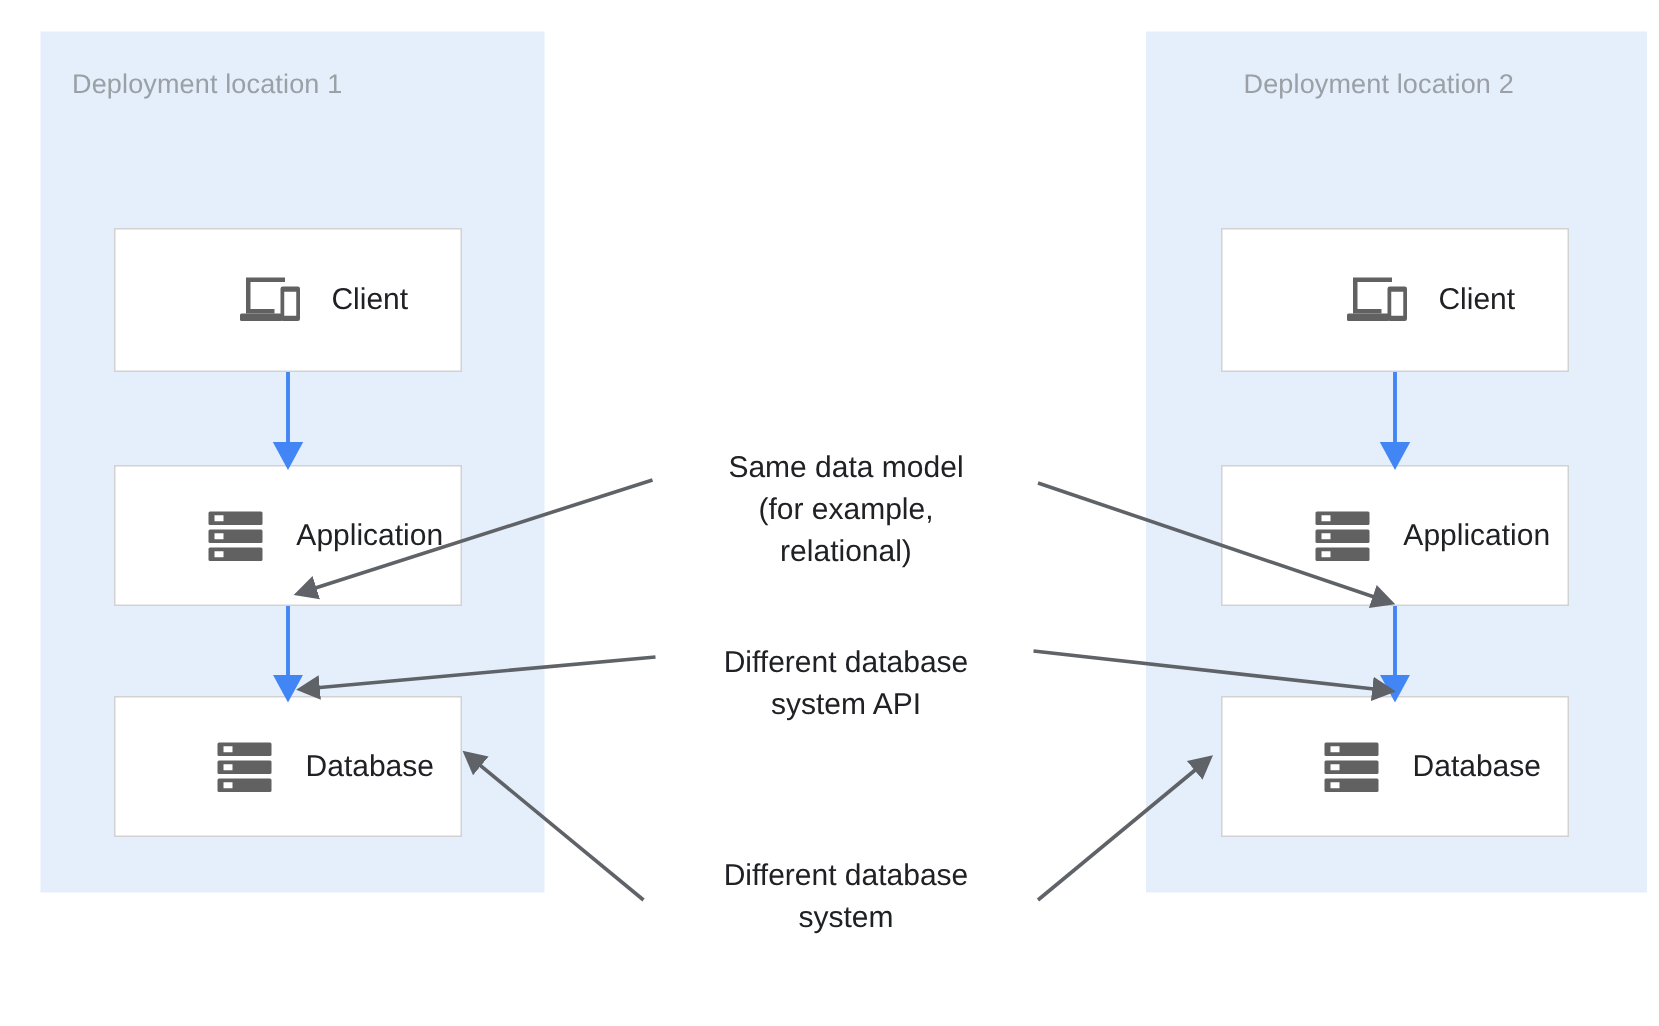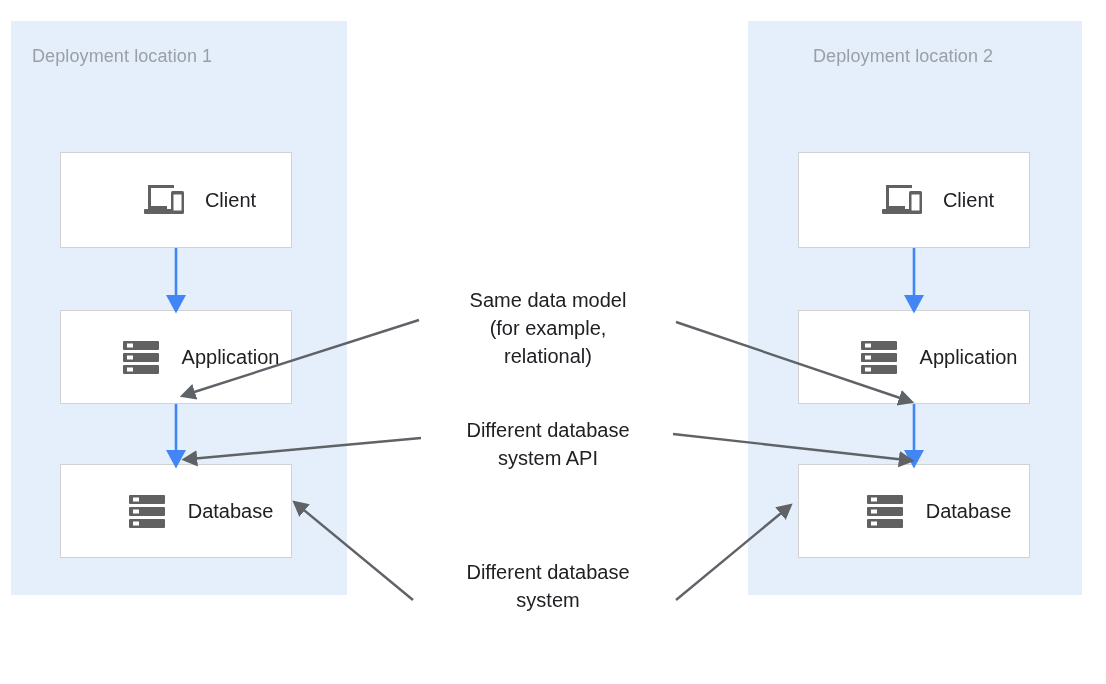--- a/index.html
+++ b/index.html
@@ -3,21 +3,21 @@
 <meta charset="utf-8">
 <style>
   html,body{margin:0;padding:0;}
   body{
     width:1106px;height:684px;
     background:#ffffff;
     font-family:"Liberation Sans", sans-serif;
     overflow:hidden;
     position:relative;
   }
-  #stage{position:absolute;left:0;top:0;width:976px;height:684px;}
+  #stage{position:absolute;left:16px;top:0;width:976px;height:684px;}
 
   .panel{
     position:absolute;
     background:#e4effb;
   }
   .panel-title{
     position:absolute;
     font-size:18px;
     color:#9aa0a6;
     letter-spacing:0.1px;
@@ -50,20 +50,21 @@
     white-space:nowrap;
   }
 
   .ann{
     position:absolute;
     font-size:20px;
     line-height:28px;
     color:#202124;
     text-align:center;
     white-space:pre-line;
+    margin-top:12px;
   }
 
   svg.overlay{
     position:absolute;left:0;top:0;
     width:1106px;height:684px;
     pointer-events:none;
   }
 </style>
 </head>
 <body>

